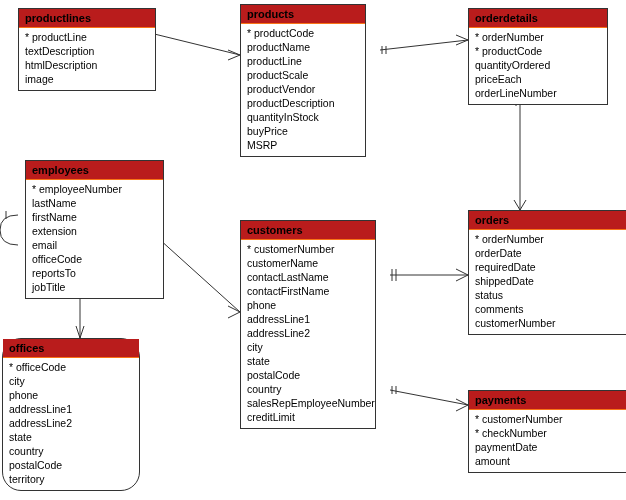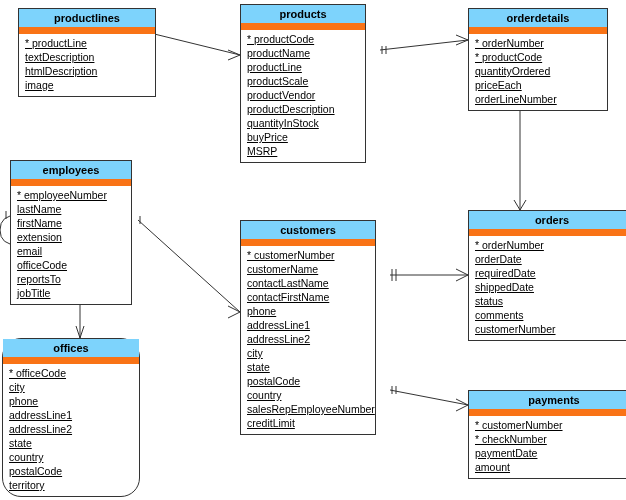--- a/index.html
+++ b/index.html
@@ -17,30 +17,28 @@
       width: 626px;
       height: 500px;
     }
     .entity {
       position: absolute;
       border: 1px solid #333;
       background: #fff;
       min-width: 120px;
     }
     .entity-header {
-      background: #7dd3fc;
-      border-bottom: 7px solid #f97316;
-      text-align: center;
+      background: #b91c1c;
+      border-bottom: 1px solid #f97316;
       font-weight: bold;
       padding: 3px 6px;
       font-size: 11px;
     }
     .entity-body {
       padding: 2px 6px 4px 6px;
-      text-decoration: underline;
     }
     .entity-field {
       padding: 1px 0;
       font-size: 10.5px;
       white-space: nowrap;
     }
     svg.connectors {
       position: absolute;
       top: 0;
       left: 0;
@@ -133,21 +131,21 @@
     <div class="entity-header">orderdetails</div>
     <div class="entity-body">
       <div class="entity-field">* orderNumber</div>
       <div class="entity-field">* productCode</div>
       <div class="entity-field">quantityOrdered</div>
       <div class="entity-field">priceEach</div>
       <div class="entity-field">orderLineNumber</div>
     </div>
   </div>
 
-  <div class="entity" style="left:10px; top:160px; width:122px;">
+  <div class="entity" style="left:25px; top:160px; width:139px;">
     <div class="entity-header">employees</div>
     <div class="entity-body">
       <div class="entity-field">* employeeNumber</div>
       <div class="entity-field">lastName</div>
       <div class="entity-field">firstName</div>
       <div class="entity-field">extension</div>
       <div class="entity-field">email</div>
       <div class="entity-field">officeCode</div>
       <div class="entity-field">reportsTo</div>
       <div class="entity-field">jobTitle</div>

